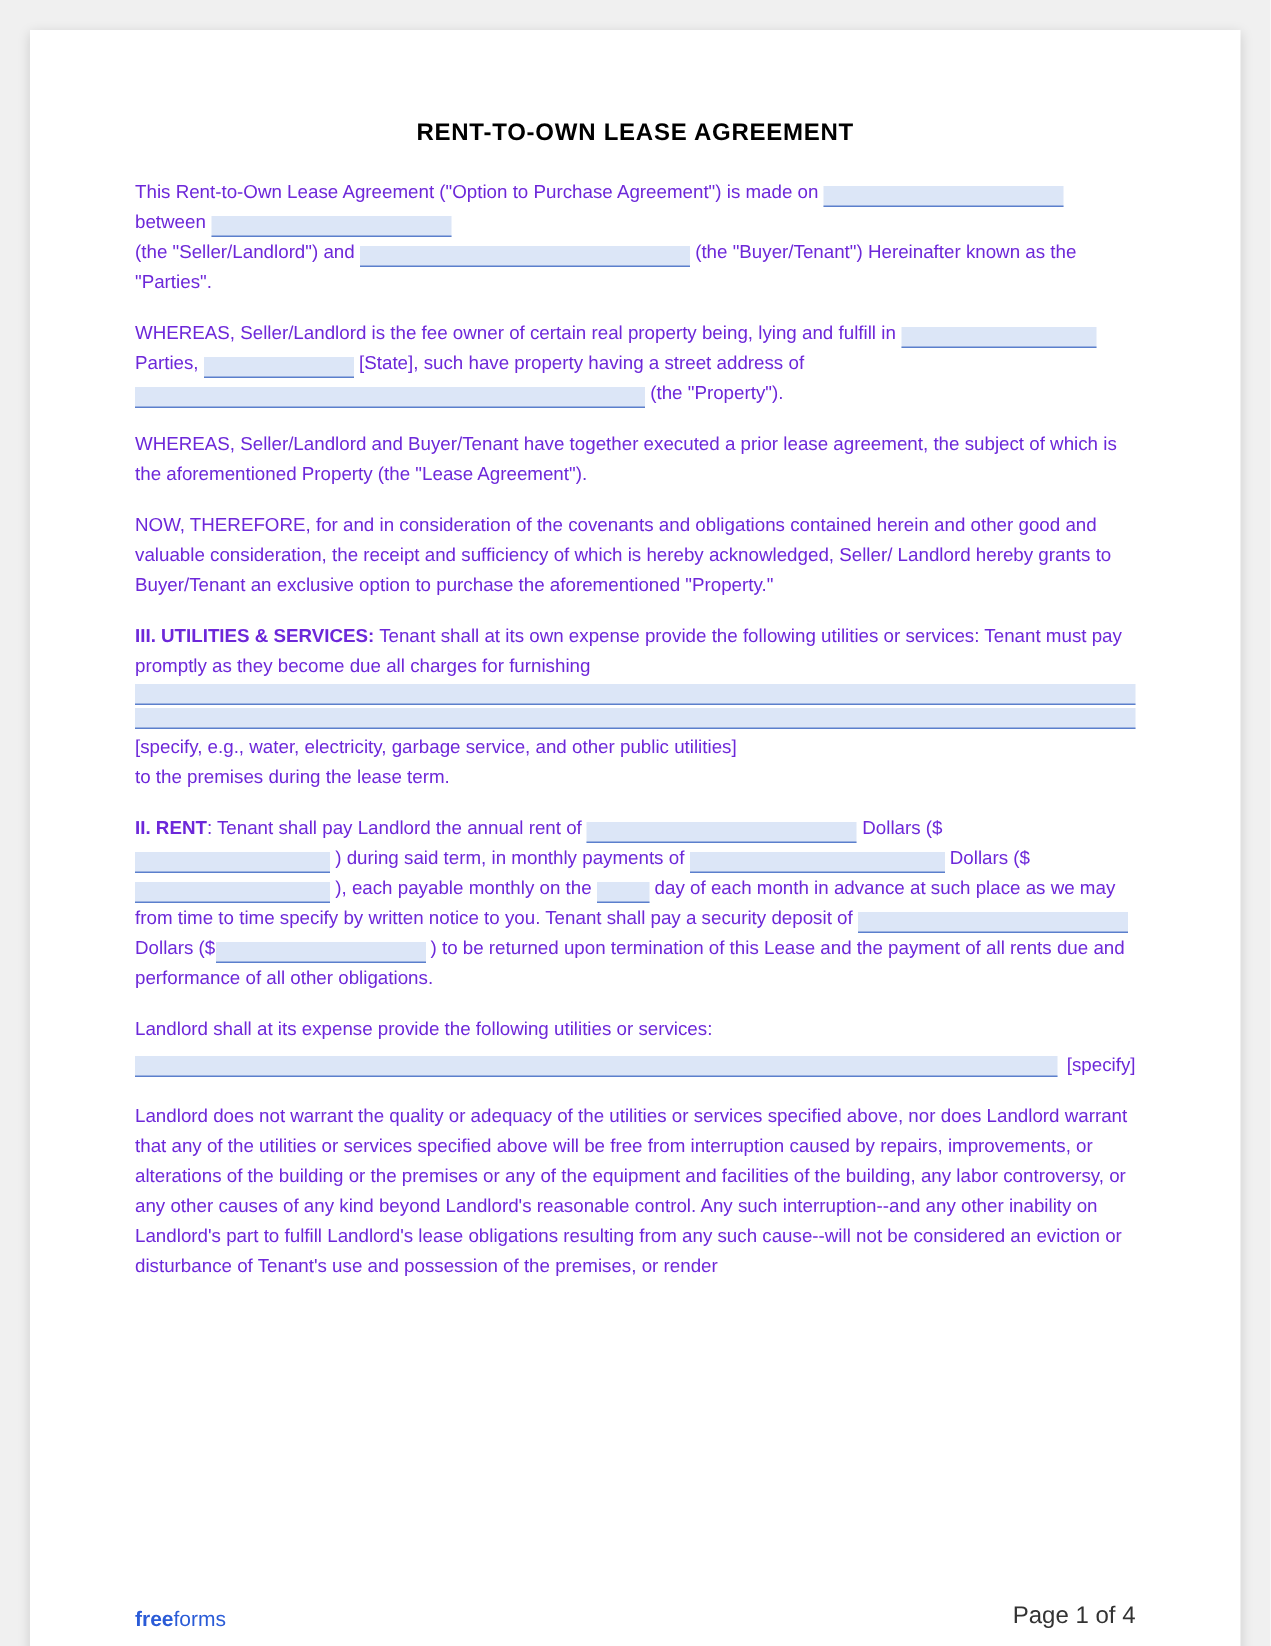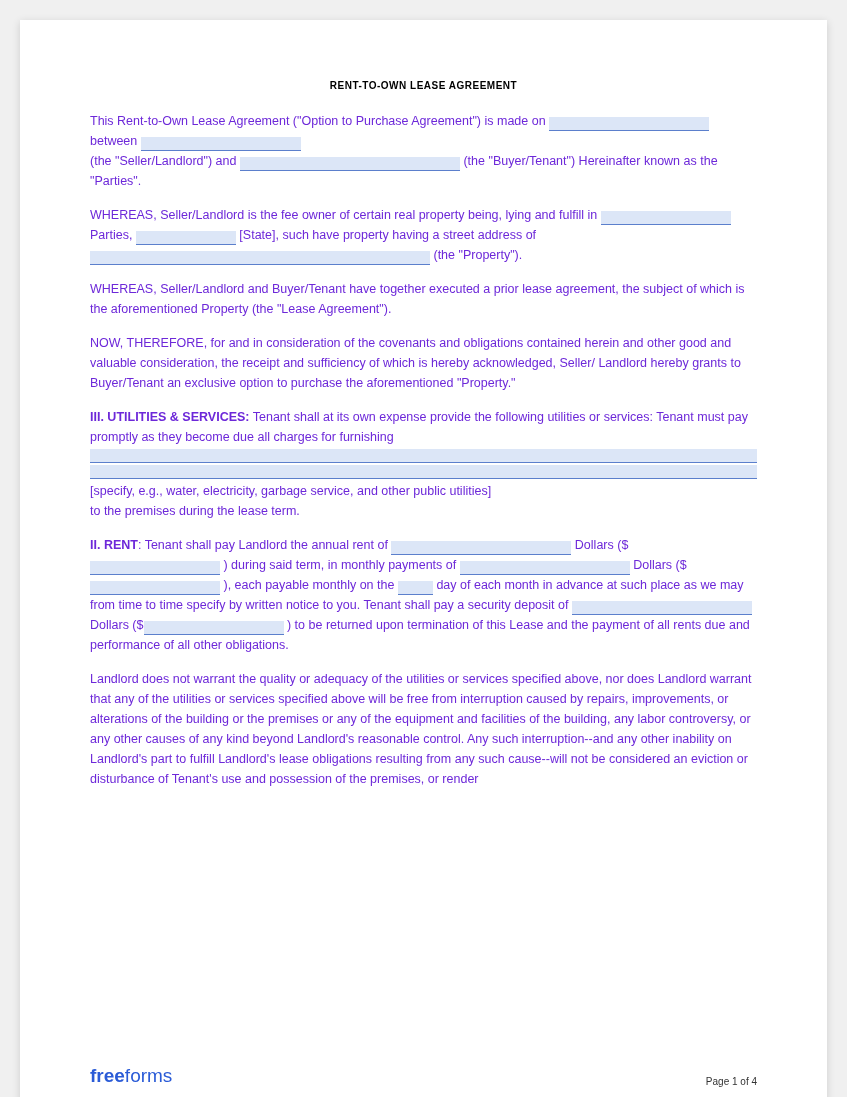--- a/index.html
+++ b/index.html
@@ -15,21 +15,21 @@
       background: #fff;
       width: 847px;
       min-height: 1097px;
       padding: 60px 70px 60px 70px;
       position: relative;
       box-shadow: 0 2px 8px rgba(0,0,0,0.15);
     }
     .title {
       text-align: center;
       font-weight: bold;
-      font-size: 10px;
+      font-size: 16px;
       margin-bottom: 20px;
       letter-spacing: 0.5px;
     }
     .body-text {
       font-size: 12.5px;
       line-height: 1.6;
       color: #6d28d9;
     }
     .paragraph {
       margin-bottom: 14px;
@@ -57,32 +57,32 @@
     .footer {
       position: absolute;
       bottom: 30px;
       left: 70px;
       right: 70px;
       display: flex;
       justify-content: space-between;
       align-items: flex-end;
     }
     .footer-brand {
-      font-size: 19px;
+      font-size: 14px;
       font-weight: bold;
     }
     .footer-brand .free {
       color: #2a5bd7;
     }
     .footer-brand .forms {
       color: #2a5bd7;
       font-weight: normal;
     }
     .footer-page {
-      font-size: 10px;
+      font-size: 16px;
       color: #333;
     }
   </style>
 </head>
 <body>
 
 <div class="page">
 
   <div class="title">RENT-TO-OWN LEASE AGREEMENT</div>
 
@@ -135,20 +135,27 @@
       <span class="fill-line" style="width:170px;"></span>
       <span>Dollars ($</span><span class="fill-line" style="width:130px;"></span>
       <span>), each payable monthly on the</span>
       <span class="fill-line" style="width:35px;"></span>
       <span>day of each month in advance at such place as we may from time to time specify by written notice to you. Tenant shall pay a security deposit of</span>
       <span class="fill-line" style="width:180px;"></span>
       <span>Dollars ($</span><span class="fill-line" style="width:140px;"></span>
       <span>) to be returned upon termination of this Lease and the payment of all rents due and performance of all other obligations.</span>
     </div>
 
+    <div class="paragraph">
+      <span>Landlord shall at its expense provide the following utilities or services:</span>
+      <div style="position:relative; display:flex; align-items:flex-end; margin-top:4px;">
+        <div class="fill-line-block" style="flex:1;"></div>
+        <span style="white-space:nowrap; padding-left:6px; font-size:12.5px;">[specify]</span>
+      </div>
+    </div>
 
     <div class="paragraph">
       <span>Landlord does not warrant the quality or adequacy of the utilities or services specified above, nor does Landlord warrant that any of the utilities or services specified above will be free from interruption caused by repairs, improvements, or alterations of the building or the premises or any of the equipment and facilities of the building, any labor controversy, or any other causes of any kind beyond Landlord's reasonable control. Any such interruption--and any other inability on Landlord's part to fulfill Landlord's lease obligations resulting from any such cause--will not be considered an eviction or disturbance of Tenant's use and possession of the premises, or render</span>
     </div>
 
   </div>
 
   <div class="footer">
     <div class="footer-brand">
       <span class="free">free</span><span class="forms">forms</span>

